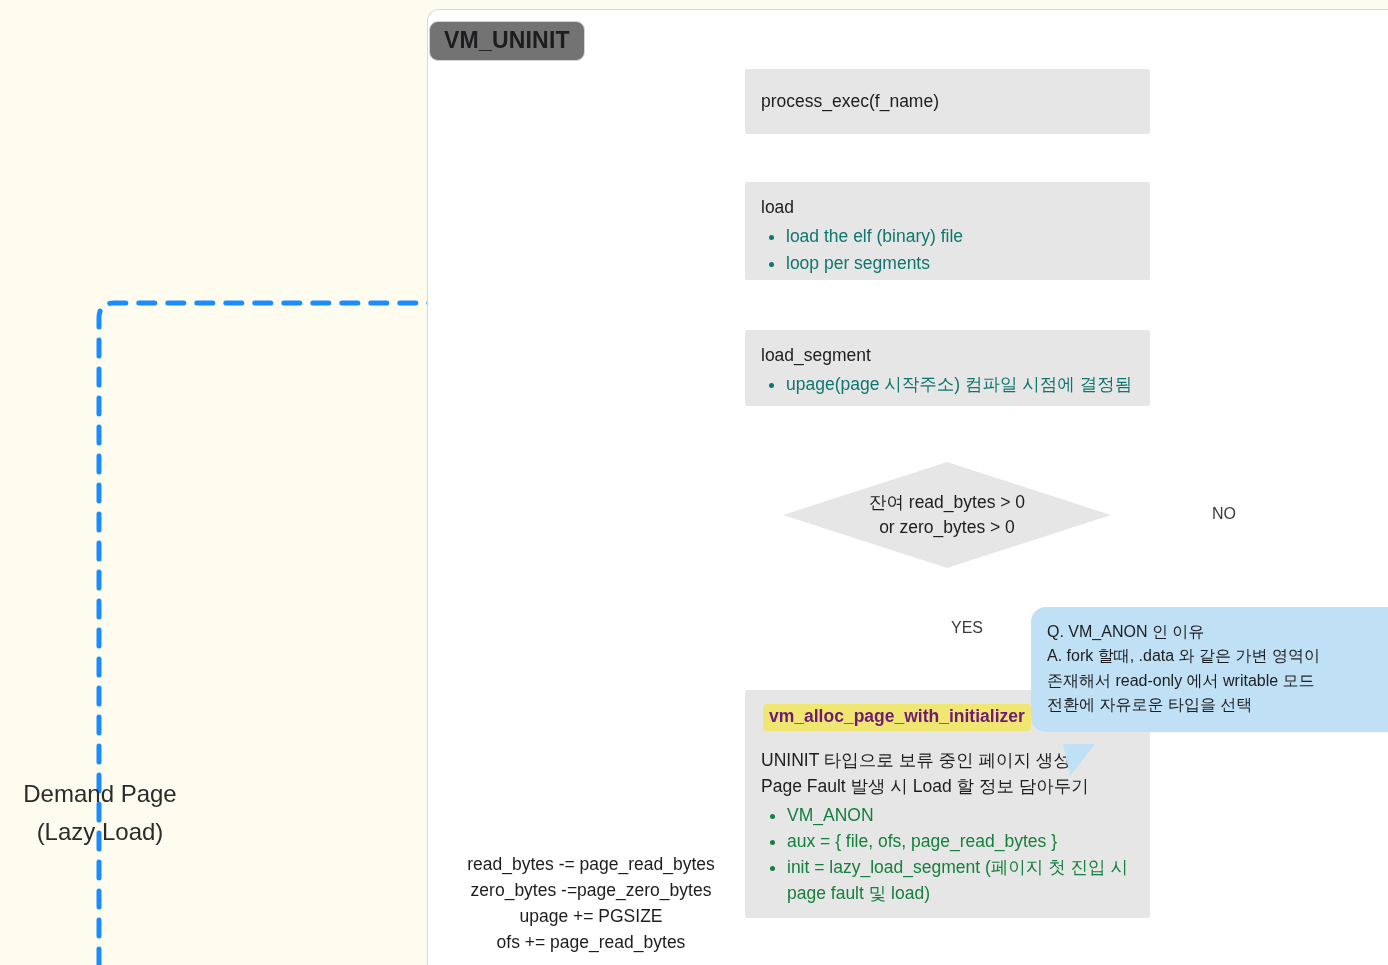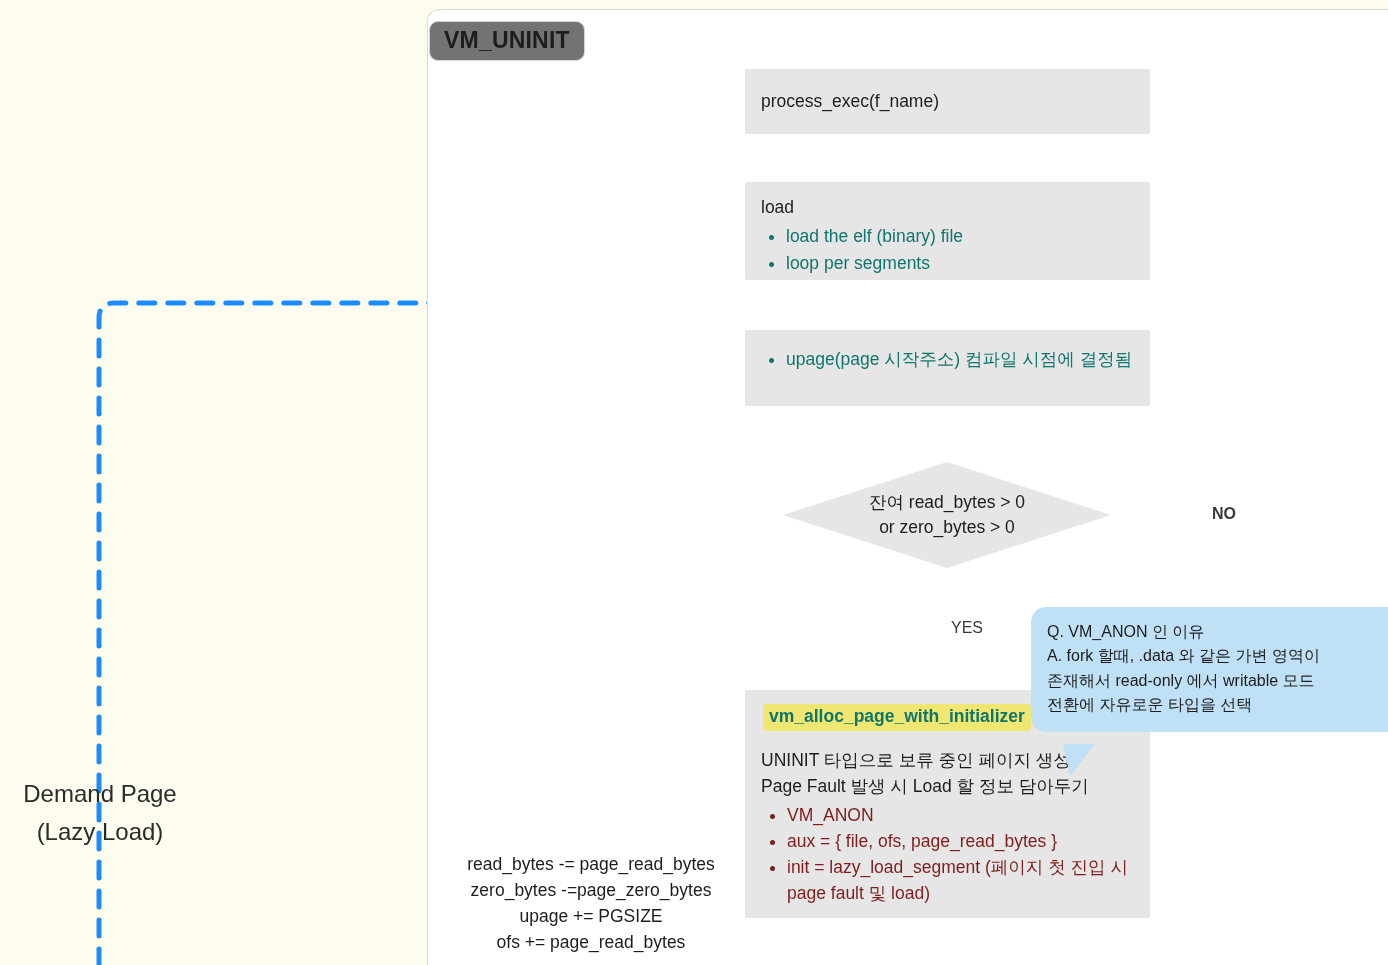--- a/index.html
+++ b/index.html
@@ -43,49 +43,49 @@
   .box ul{margin:3px 0 0 0;padding-left:25px;}
   .box li{font-size:17.5px;line-height:1.52;color:#0f766e;margin:0;}
 
   #box-process-exec{left:745px;top:69px;width:405px;height:65px;padding:20px 16px 0 16px;}
   #box-load{left:745px;top:182px;width:405px;height:98px;padding:13px 16px 0 16px;}
   #box-load-segment{left:745px;top:330px;width:405px;height:76px;padding:13px 16px 0 16px;}
   #box-vm-alloc{left:745px;top:690px;width:405px;height:228px;padding:0;}
 
   .vm-alloc-head{
     position:absolute;left:18px;top:14px;
-    font-size:17.5px;font-weight:700;color:#0f766e;
+    font-size:17.5px;font-weight:700;color:#701a75;
     background:#efe771;border-radius:4px;padding:2px 6px 3px 6px;
     line-height:1.25;z-index:2;
   }
   .vm-alloc-body{position:absolute;left:16px;top:57px;right:12px;}
   .vm-alloc-body .ln{font-size:17.5px;line-height:1.5;color:#1d1d1f;}
   .vm-alloc-body ul{margin:2px 0 0 0;padding-left:26px;}
-  .vm-alloc-body li{font-size:17.5px;line-height:1.5;color:#7f1d1d;}
+  .vm-alloc-body li{font-size:17.5px;line-height:1.5;color:#15803d;}
 
   
   #diamond{
     position:absolute;left:783px;top:462px;width:328px;height:106px;z-index:3;
   }
   #diamond .shape{
     position:absolute;inset:0;background:#e6e6e6;
     clip-path:polygon(50% 0,100% 50%,50% 100%,0 50%);
   }
   #diamond .dtext{
     position:absolute;inset:0;display:flex;flex-direction:column;
     align-items:center;justify-content:center;
     font-size:17.5px;line-height:1.45;color:#1d1d1f;text-align:center;
   }
 
   
   .edge-label{
     position:absolute;font-size:16px;color:#3a3a3c;z-index:4;
     background:#ffffff;padding:0 7px;line-height:1;
   }
-  #label-no{left:1205px;top:506px;font-weight:bold;}
+  #label-no{left:1205px;top:506px;}
   #label-yes{left:928px;top:620px;margin-left:16px;}
 
   
   #loop-text{
     position:absolute;left:441px;top:851px;width:300px;
     text-align:center;font-size:17.5px;line-height:1.49;color:#1d1d1f;z-index:4;
   }
 
   
   #bubble{
@@ -143,20 +143,21 @@
 
 <div class="box" id="box-load">
   <div class="title">load</div>
   <ul>
     <li>load the elf (binary) file</li>
     <li>loop per segments</li>
   </ul>
 </div>
 
 <div class="box" id="box-load-segment">
+  <div class="title">load_segment</div>
   <ul>
     <li>upage(page 시작주소) 컴파일 시점에 결정됨</li>
   </ul>
 </div>
 
 <div id="diamond">
   <div class="shape"></div>
   <div class="dtext">
     <span>잔여 read_bytes &gt; 0</span>
     <span>or zero_bytes &gt; 0</span>

